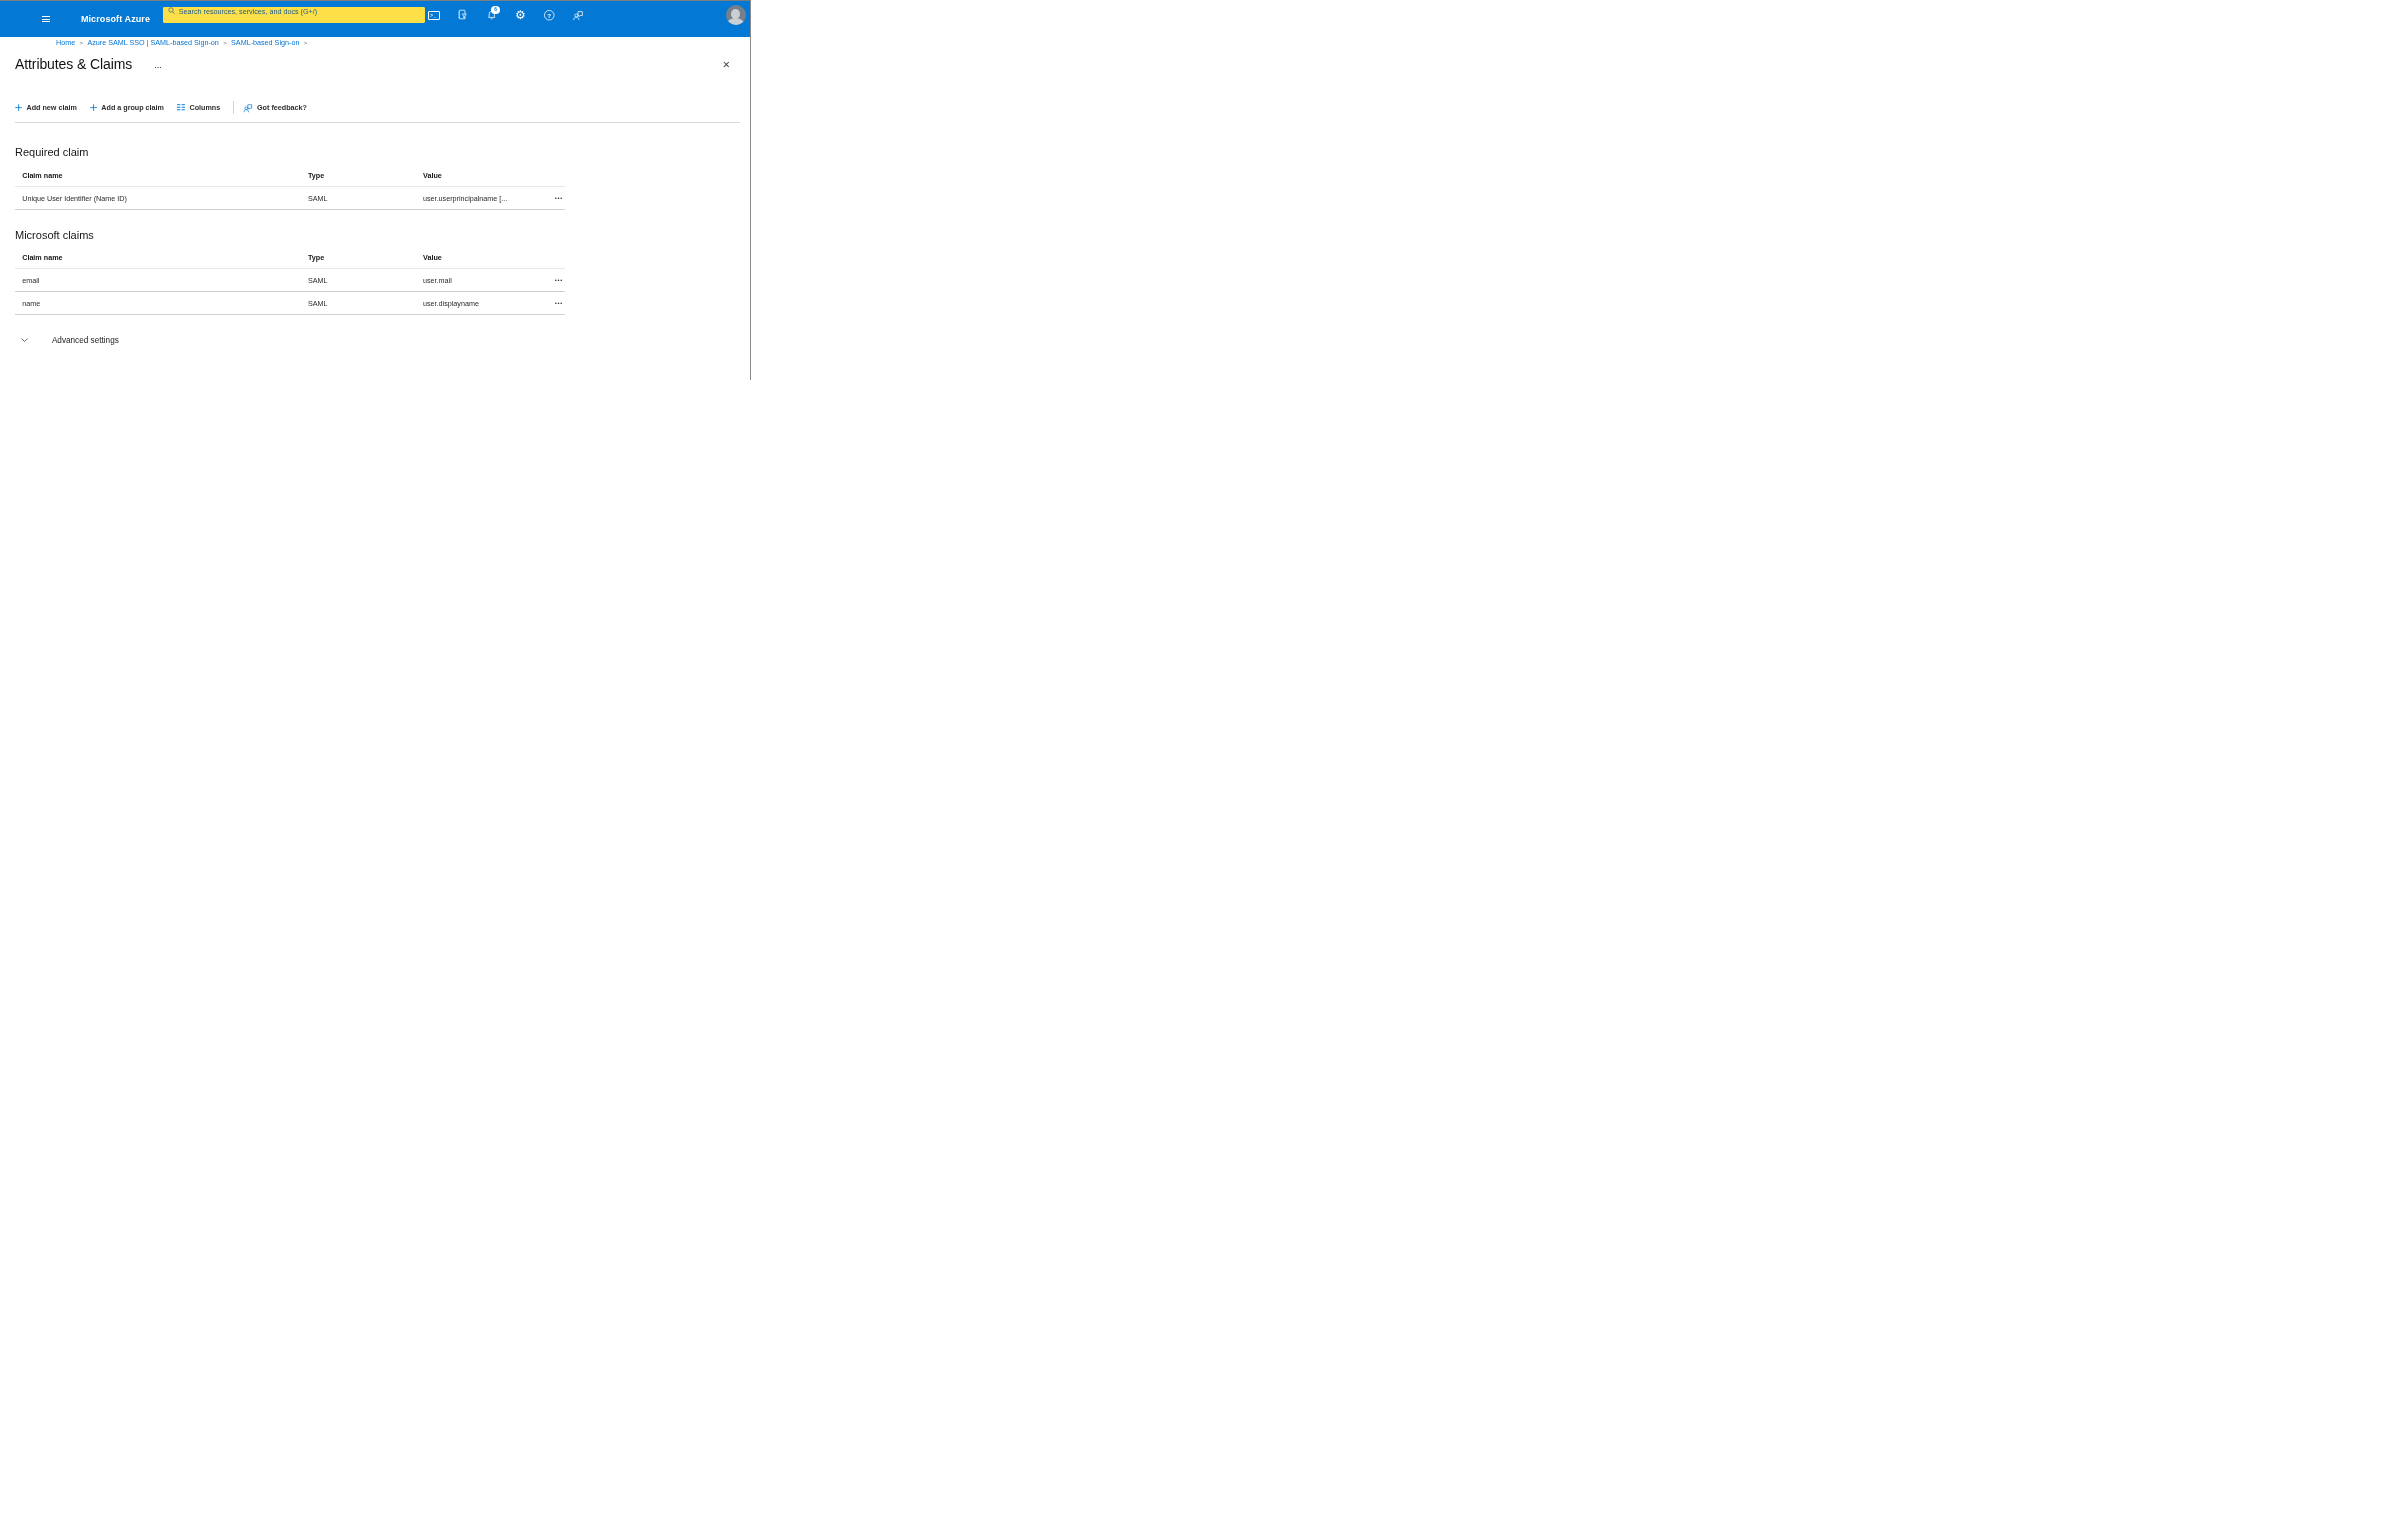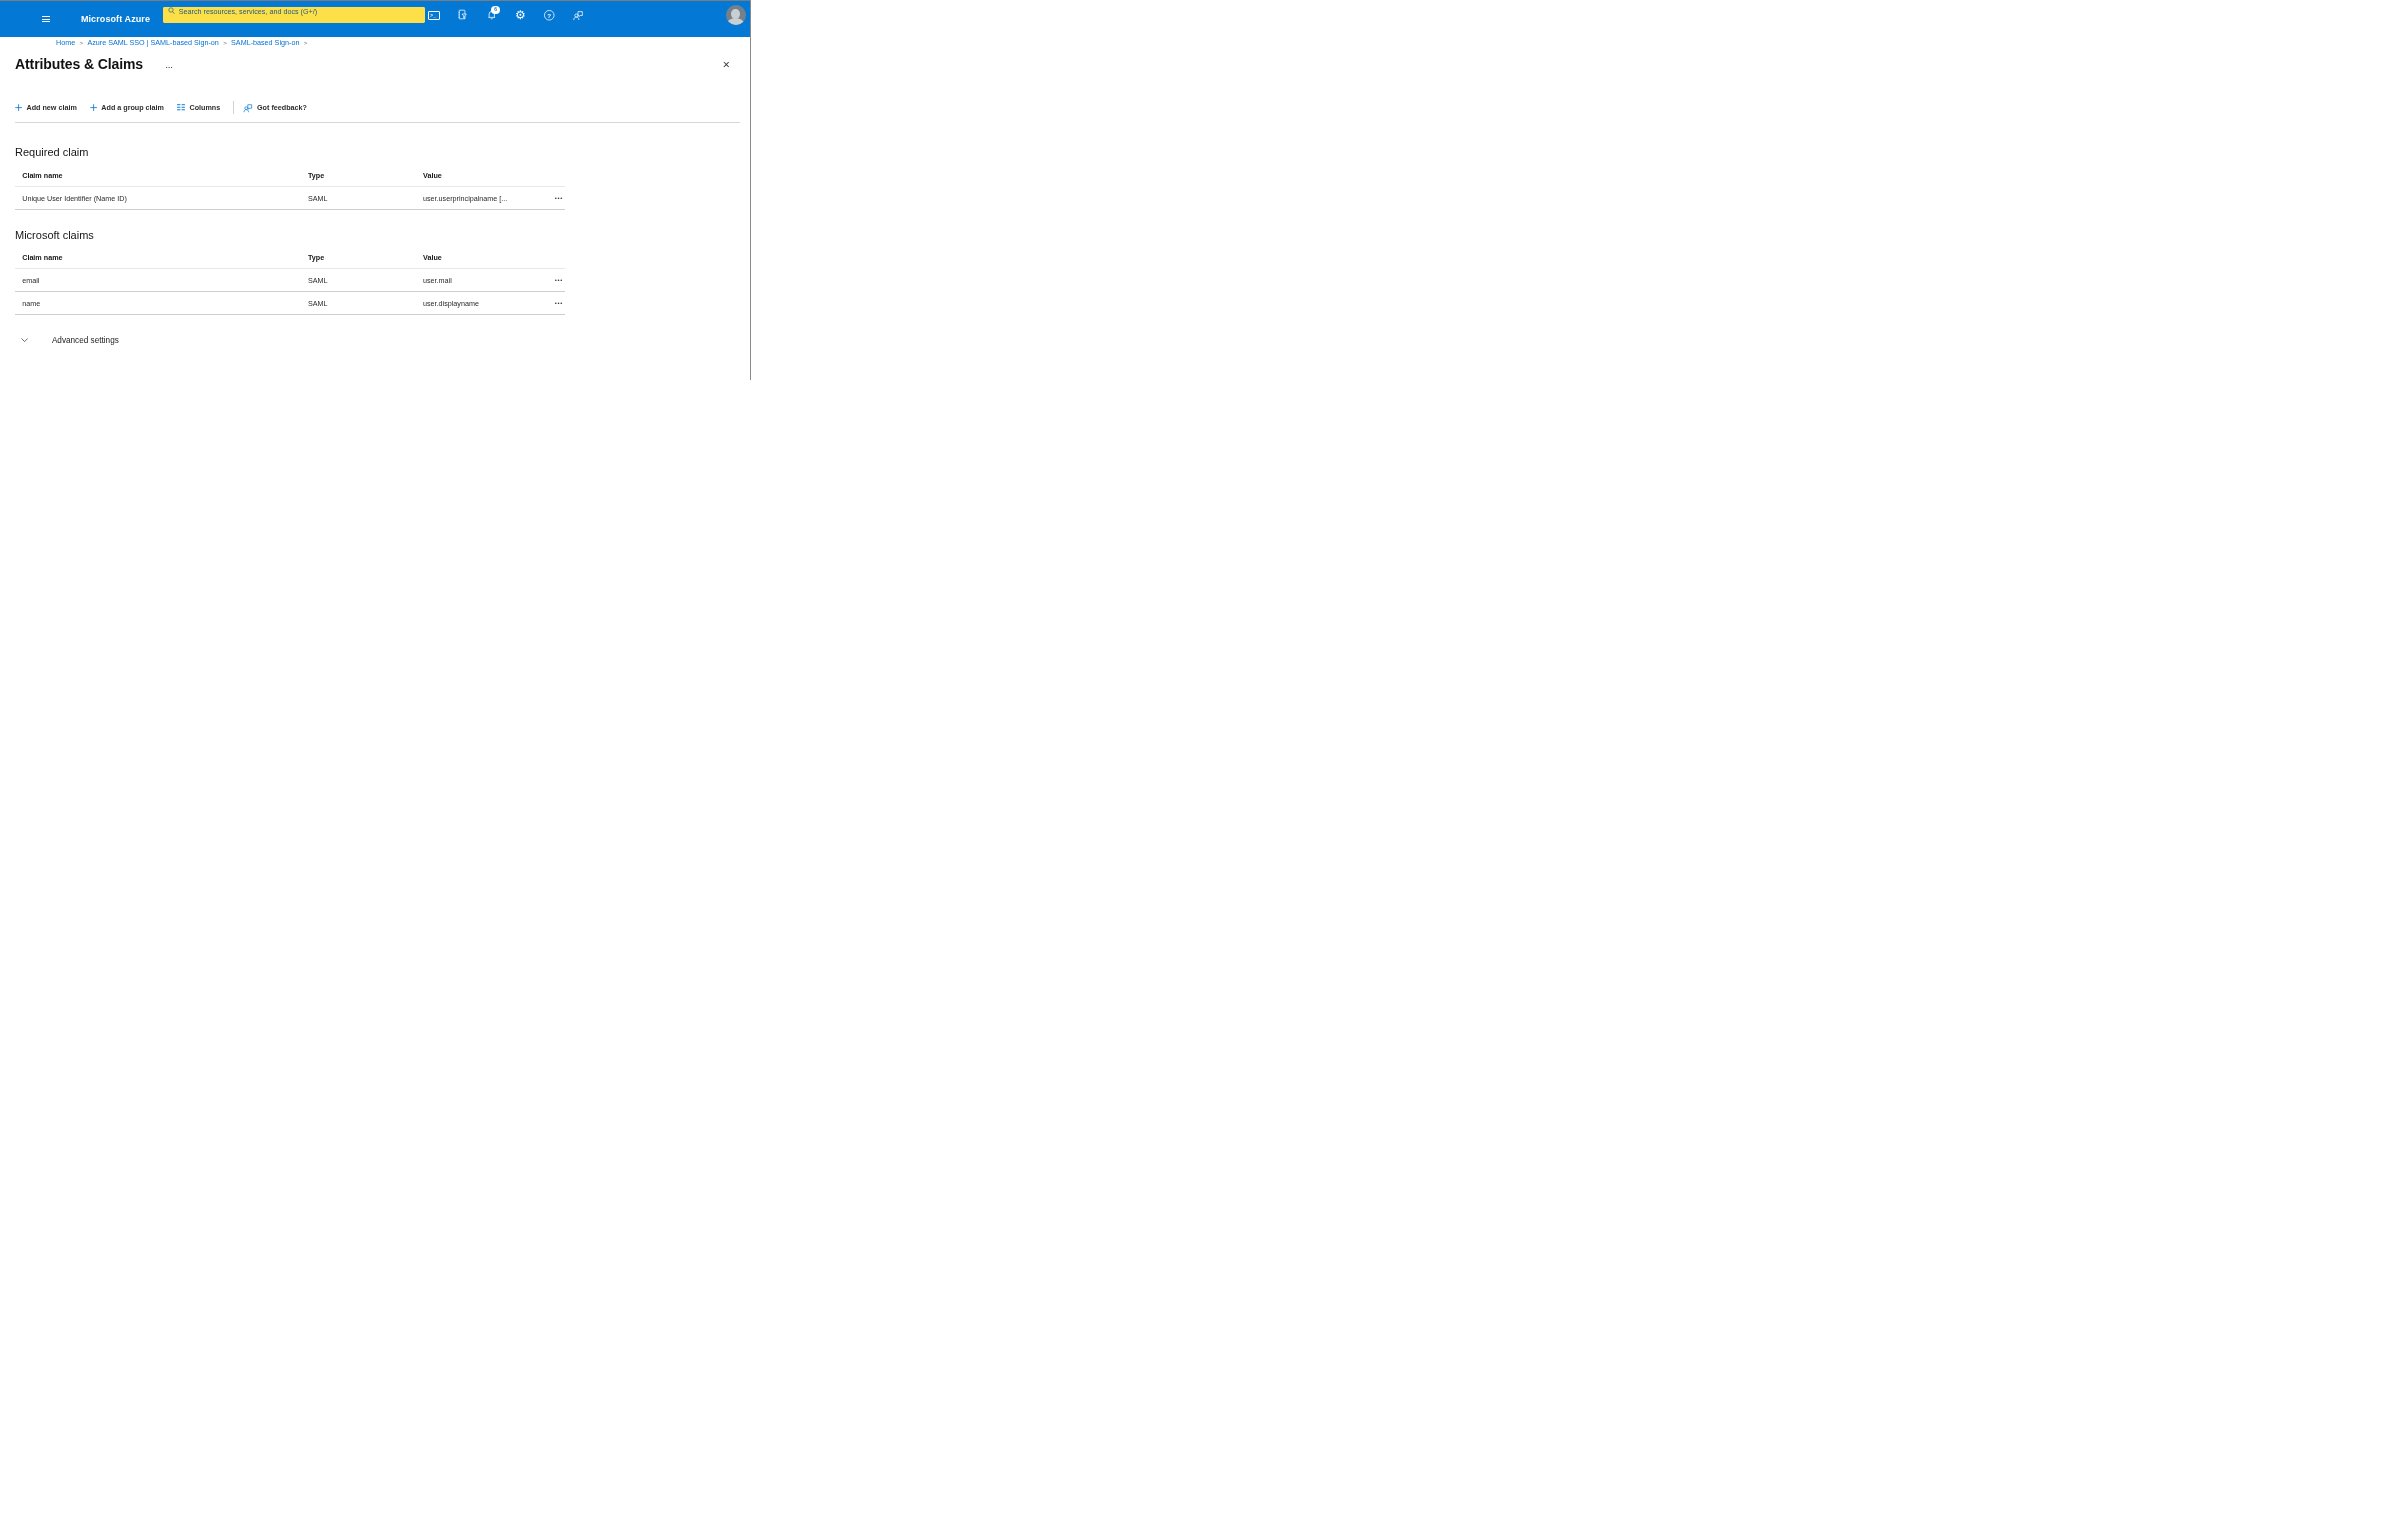--- a/index.html
+++ b/index.html
@@ -61,21 +61,21 @@
   .avatar .head { position:absolute; left:5.3px; top:3.4px; width:9px; height:10.6px; border-radius:50%; background:#c9cfd2; }
   .avatar .body { position:absolute; left:1.4px; top:13px; width:17px; height:11.5px; border-radius:50%; background:#c9cfd2; }
 
   
   .breadcrumb { position:absolute; top:38px; left:15px; font-size:7.2px; display:flex; align-items:center; white-space:nowrap;padding-left:41px; }
   .crumb { color:#0272d4; text-decoration:none; cursor:pointer; }
   .crumb-sep { color:#6b6b6b; margin:0 4.3px; font-size:6.2px; }
 
   
   .title-row { position:absolute; top:56px; left:15px; right:15px; height:21px; }
-  .page-title { font-size:14px; font-weight:700; color:#121212; letter-spacing:-0.1px; display:inline-block; }
+  .page-title { font-size:14px; font-weight:400; color:#121212; letter-spacing:-0.1px; display:inline-block; }
   .title-menu {
     display:inline-block; vertical-align:top; margin-left:20px; margin-top:4.8px;
     background:none; border:none; cursor:pointer; font-size:7.7px; font-weight:700; color:#4d4d4d; letter-spacing:0.5px;
   }
   .close-btn {
     position:absolute; right:5.8px; top:3.8px; background:none; border:none; cursor:pointer;
     font-size:9.6px; color:#404040; line-height:1;
   }
 
   

